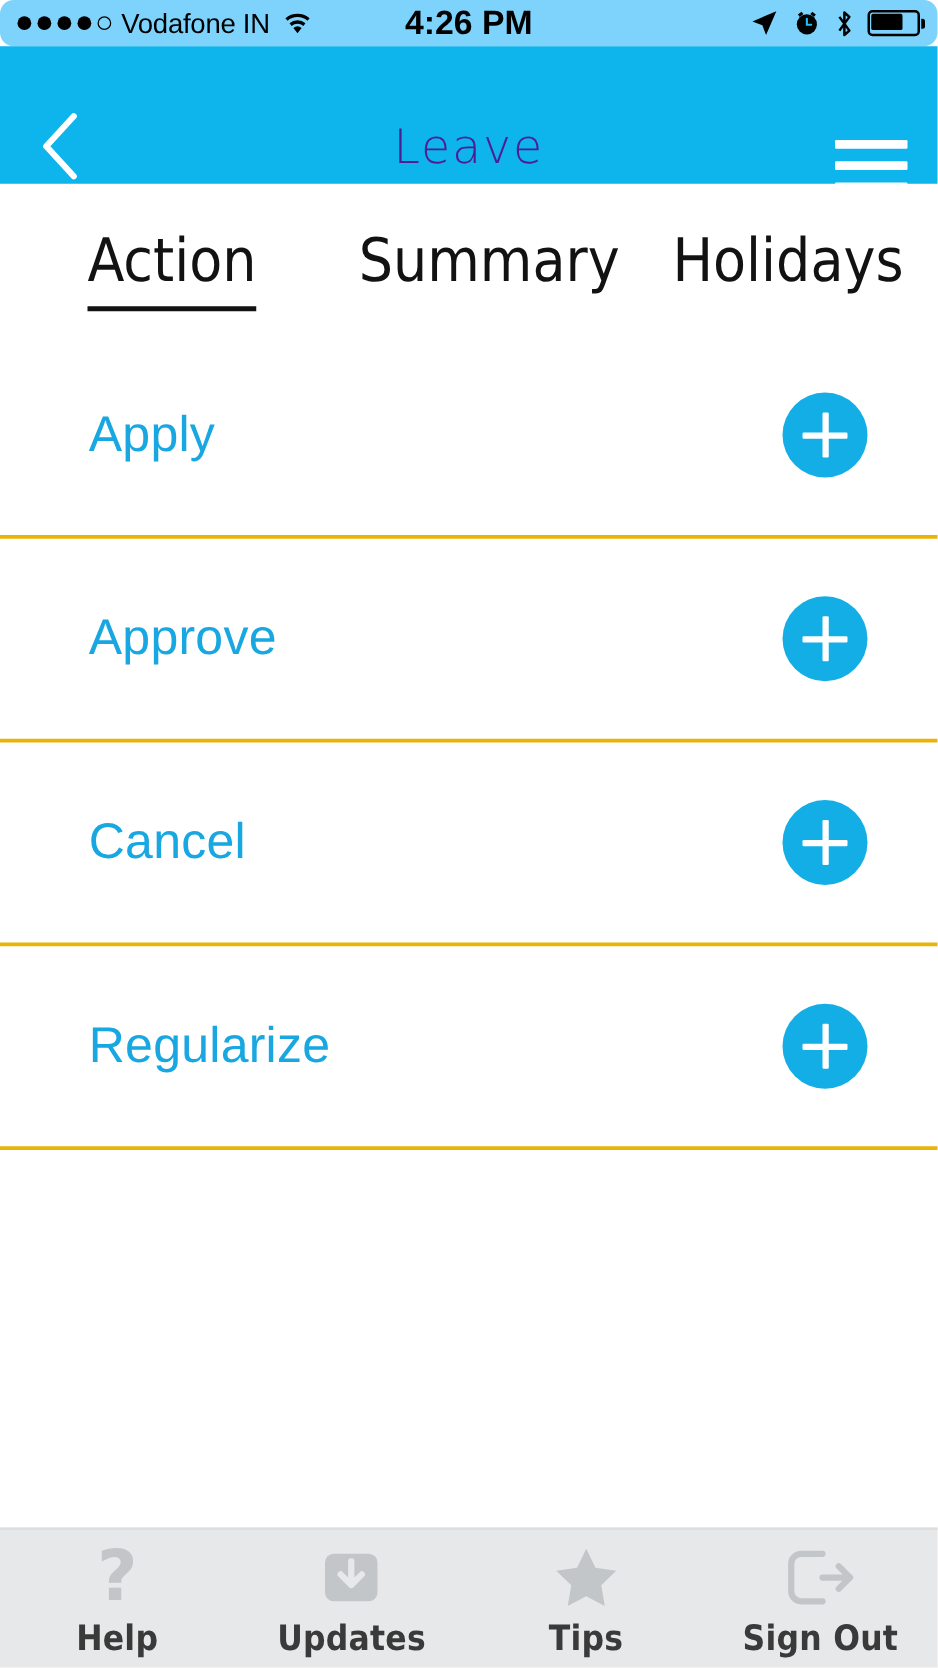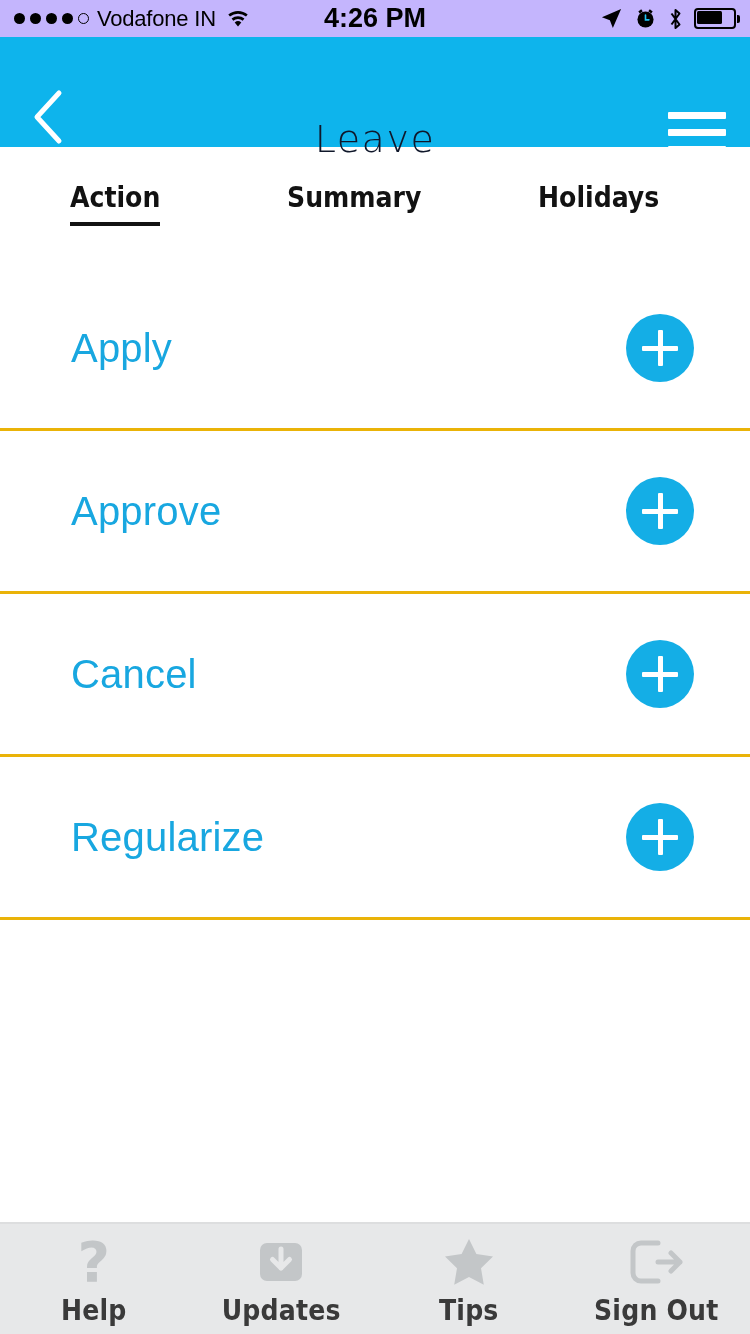--- a/index.html
+++ b/index.html
@@ -8,23 +8,24 @@
     font-family:"Liberation Sans", sans-serif;
     background:#ffffff;
     overflow:hidden;
     -webkit-font-smoothing:antialiased;
   }
   .phone { position:relative; width:750px; height:1334px; background:#fff; }
 
   
   .status-bar {
     position:absolute; top:0; left:0; width:750px; height:37px;
-    background:#c4b5fd;
+    background:#7dd3fc;
     display:flex; align-items:center;
     font-family:"DejaVu Sans", sans-serif;
+    border-radius:11px;
   }
   .sb-left { position:absolute; left:14px; display:flex; align-items:center; gap:8px; }
   .sig-dots { display:flex; align-items:center; gap:5px; }
   .dot { width:11px; height:11px; border-radius:50%; background:#000; }
   .dot.hollow { background:transparent; border:1.6px solid #000; width:11px; height:11px; }
   .carrier {
     font-size:22px; color:#000; font-weight:400; letter-spacing:-0.2px;
     font-family:"Liberation Sans", sans-serif;
   }
   .wifi-ico { display:block; width:24px; height:18px; margin-left:2px; }
@@ -49,39 +50,39 @@
   
   .nav-bar {
     position:absolute; top:37px; left:0; width:750px; height:110px;
     background:#0EB4EC;
   }
   .back-btn {
     position:absolute; left:18px; top:52px; width:60px; height:60px;
     display:flex; align-items:center; justify-content:center; cursor:pointer;
   }
   .nav-title {
-    position:absolute; left:0; right:0; top:80px; text-align:center;
-    font-size:38px; color:#0f172a; font-weight:300; letter-spacing:1.5px;
+    position:absolute; left:0; right:0; top:58px; text-align:center;
+    font-size:38px; color:#4c1d95; font-weight:300; letter-spacing:1.5px;
     font-family:"DejaVu Sans", sans-serif;
   }
   .menu-btn {
     position:absolute; right:24px; top:64px; width:58px; height:62px;
     display:flex; flex-direction:column; justify-content:center; gap:10px; cursor:pointer;
   }
   .menu-btn i { display:block; height:7px; background:#fff; border-radius:1px; width:100%; }
 
   
   .tabs {
     position:absolute; top:147px; left:0; width:750px; height:120px;
     display:flex; align-items:center;
   }
   .tab {
     text-align:center; cursor:pointer;
     font-family:"DejaVu Sans Condensed","DejaVu Sans", sans-serif;
-    font-size:28px; color:#121212; font-weight:700;
+    font-size:48px; color:#121212; font-weight:400;
     padding-bottom:6px; position:relative;
   }
   .tab-1 { position:absolute; left:70px; top:34px; }
   .tab-2 { position:absolute; left:287px; top:34px; }
   .tab-3 { position:absolute; left:538px; top:34px; }
   .tab.active::after {
     content:""; position:absolute; left:0; right:0; bottom:-6px;
     height:4px; background:#121212;
   }
 

